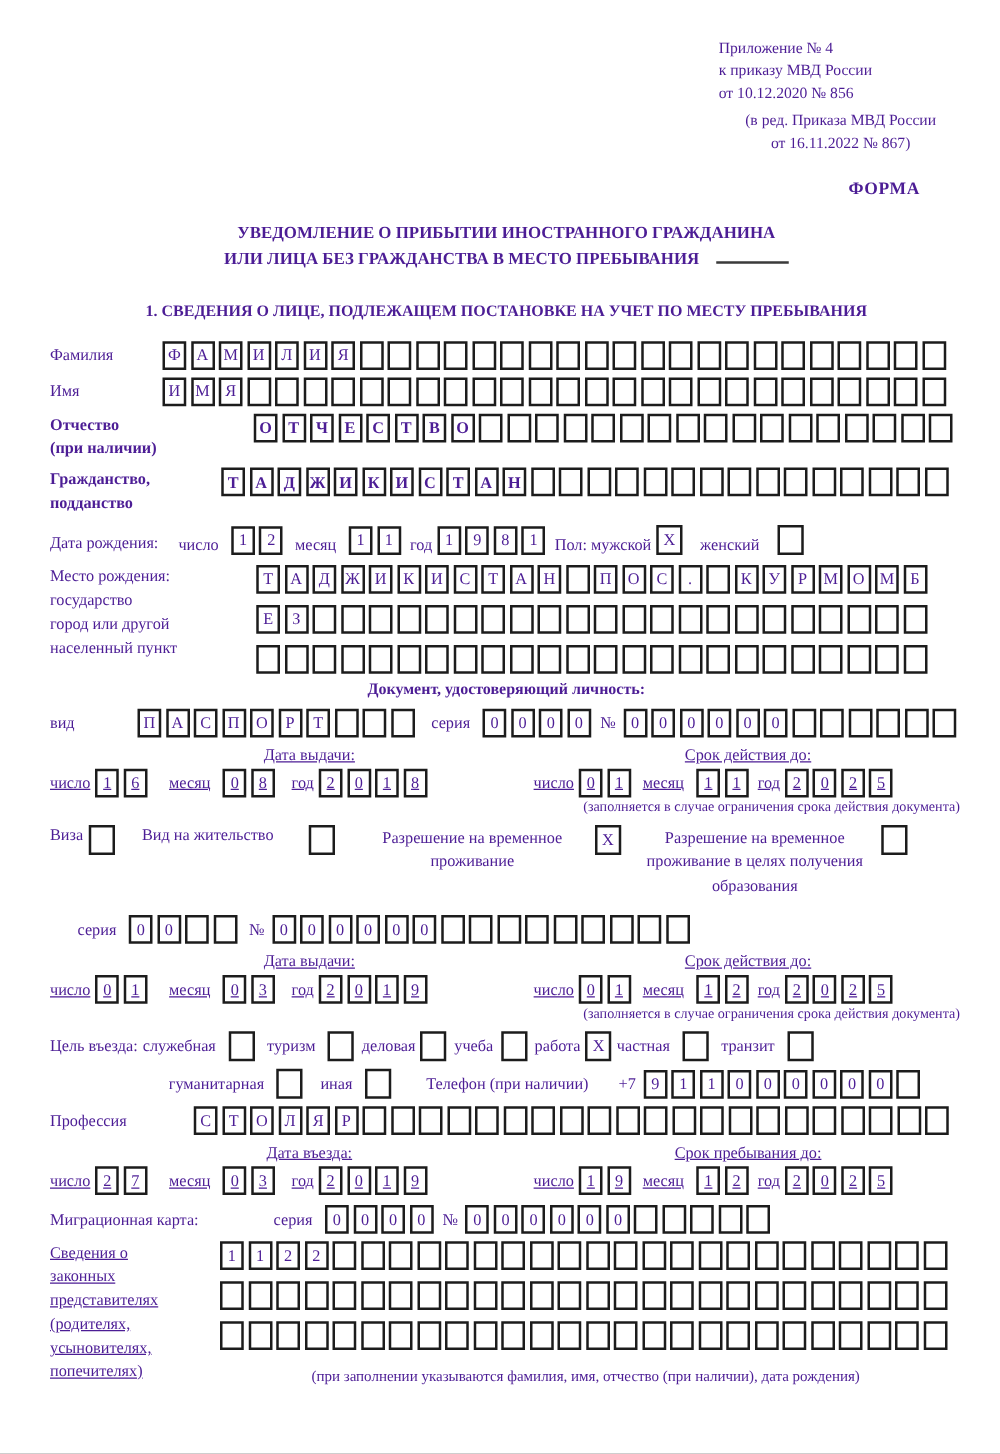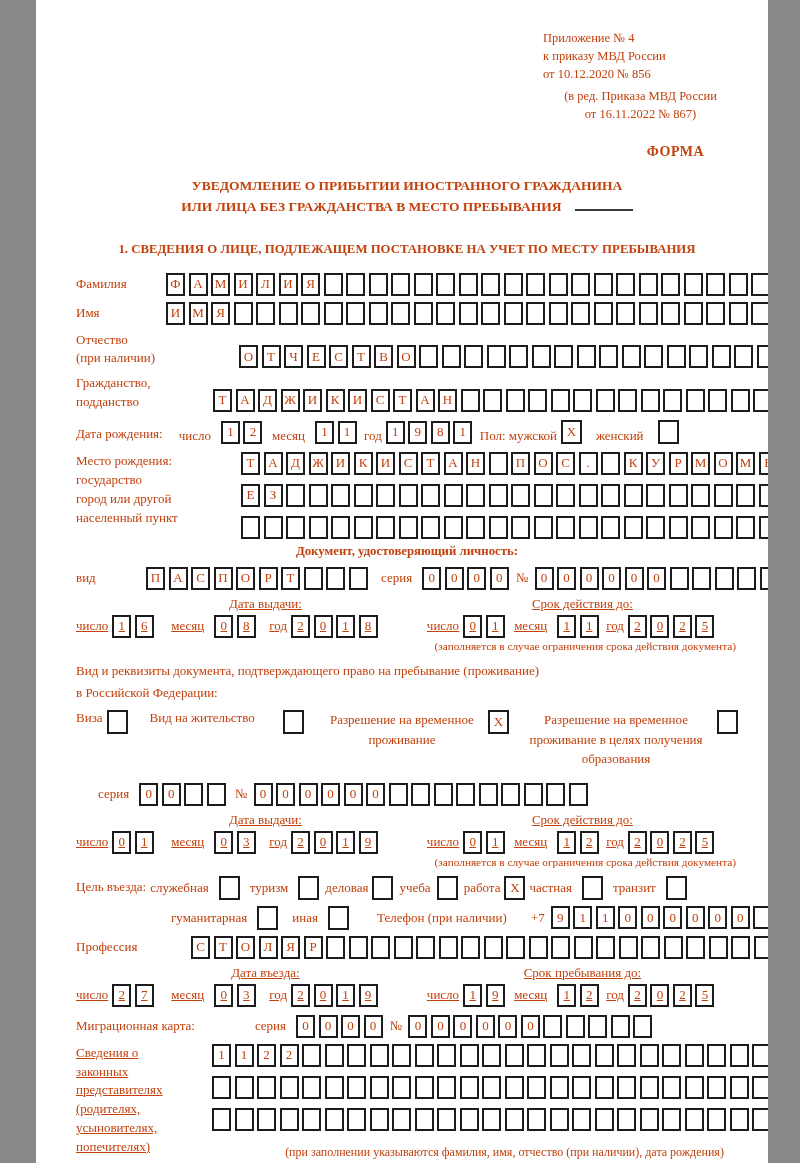--- a/index.html
+++ b/index.html
@@ -1,30 +1,30 @@
 <!DOCTYPE html>
 <html><head>
 <meta charset="utf-8">
 <style>
   html,body { margin:0; padding:0; background:#888; }
   .page {
-    width:732px; height:1163px; background:#ffffff; color:#c2410c;
+    width:800px; height:1163px; background:#ffffff; color:#4c1d95;
     font-family:"Liberation Serif","DejaVu Serif",serif;
     box-sizing:border-box; padding:30px 30px 10px 40px;
-    position:relative; overflow:hidden;margin-left:36px;
+    position:relative; overflow:hidden;
   }
   .top-right { margin-left:auto; width:195px; font-size:12.5px; line-height:1.42; }
   .top-right .edition { margin-top:5px;text-align:center; }
   .forma { text-align:right; padding-right:34px; font-weight:bold; font-size:14px; margin-top:20px; letter-spacing:.5px; }
   .title { text-align:center; font-weight:bold; font-size:13.5px; line-height:1.55; margin-top:16px; }
   .blank-line { display:inline-block; width:58px; border-bottom:2px solid #3a3a3a; height:12px; margin-left:10px; }
   .sec-heading { text-align:center; font-weight:bold; font-size:12.8px; margin-top:24px; margin-bottom:16px; }
 
   .frow { display:flex; align-items:center; margin-bottom:6px; }
-  .frow.top { align-items:flex-end; }
+  .frow.top { align-items:flex-start;font-weight:bold; }
   .flabel { font-size:13px; flex:none; line-height:1.45; }
   .lw90 {width:90px;} .lw163{width:163px;} .lw137{width:137px;} .lw165{width:165px;}
   .lw70 {width:70px;} .lw115{width:115px;} .lw135{width:136px;text-decoration:underline;}
 
   .cells { display:flex; flex:none; }
   .cell {
     display:inline-flex; flex:none; align-items:center; justify-content:center;
     width:15px; height:19px; border:2px solid #1c1c1c; margin-right:3.5px;
     font-size:13px; background:#fff;
   }
@@ -416,24 +416,20 @@
             <span class="cell">2</span>
             <span class="cell">0</span>
             <span class="cell">2</span>
             <span class="cell">5</span>
           </span>
       </div>
     </div>
   </div>
   <div class="note">(заполняется в случае ограничения срока действия документа)</div>
 
-  <div class="para">
-    <span>Вид и реквизиты документа, подтверждающего право на пребывание (проживание)</span><br>
-    <span>в Российской Федерации:</span>
-  </div>
 
   <div class="permits">
     <span class="plabel">Виза</span>
     <span class="cb gap4"></span>
     <span class="plabel" style="margin-left:22px;">Вид на жительство</span>
     <span class="cb" style="margin-left:28px;"></span>
     <div class="opt-label-c mw170" style="margin-left:24px;">Разрешение на временное проживание</div>
     <span class="cb" style="margin-left:12px;">X</span>
     <div class="opt-label-c mw175" style="margin-left:18px;">Разрешение на временное проживание в целях получения образования</div>
     <span class="cb" style="margin-left:12px;"></span>

